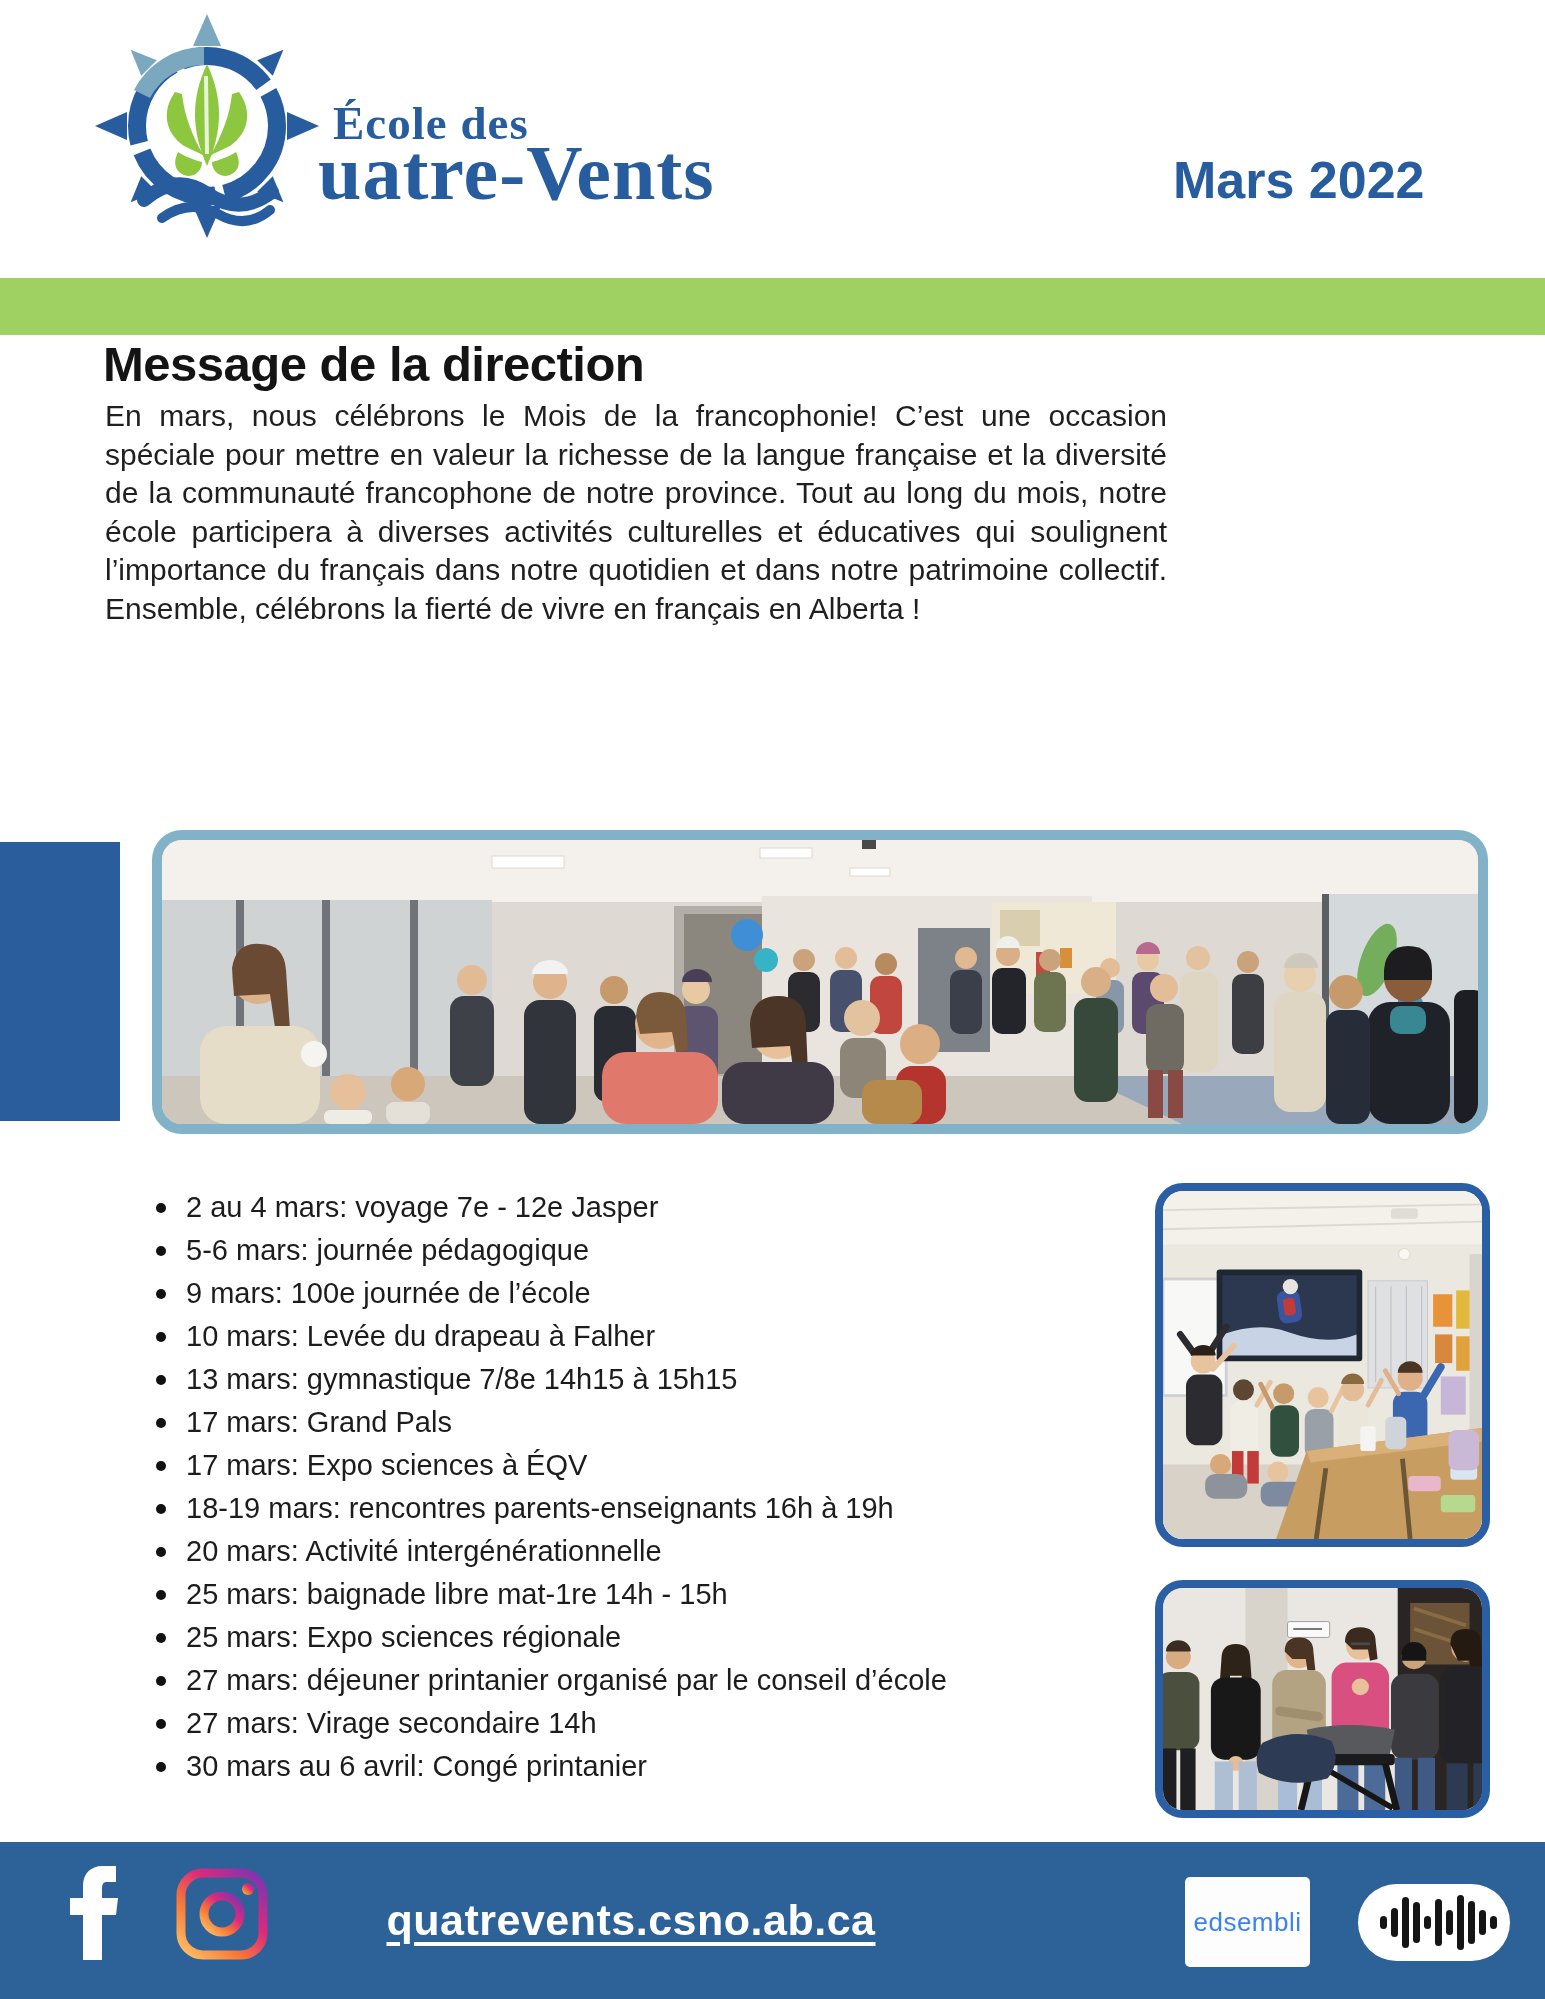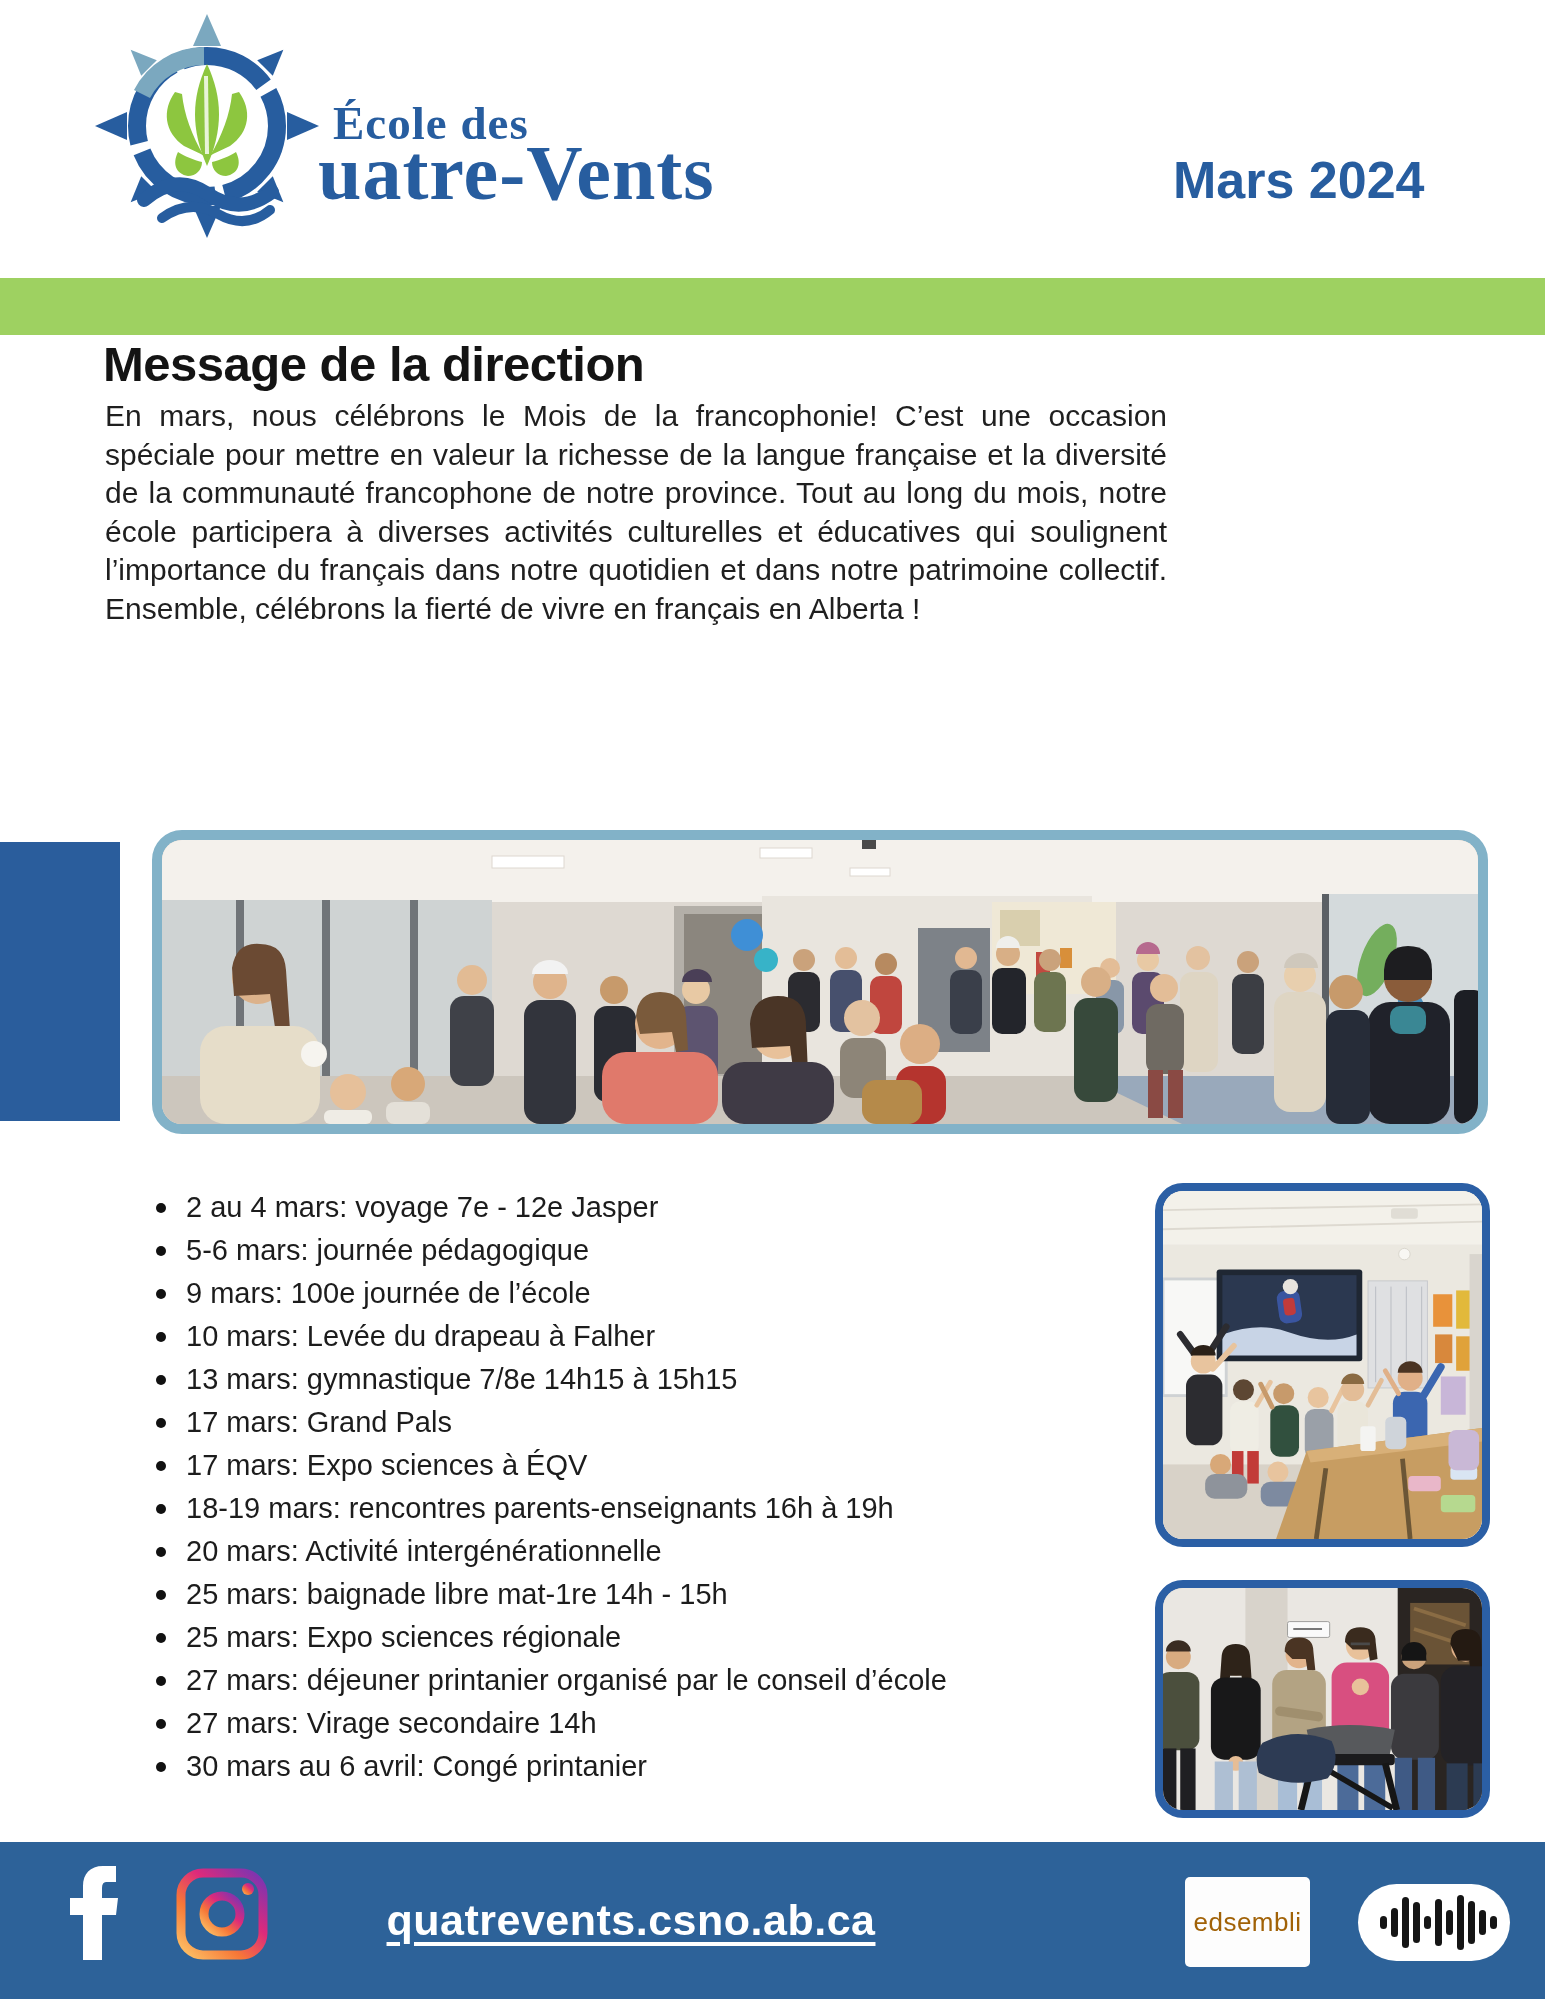--- a/index.html
+++ b/index.html
@@ -30,21 +30,21 @@
   .h2{left:106px;top:1130px;font-size:41px;font-weight:900;font-style:italic;color:#2a5fa8;letter-spacing:-0.5px;}
 
   ul.events{left:152px;top:1186px;width:800px;margin:0;padding:0;list-style:none;}
   ul.events li{position:relative;padding-left:34px;font-size:29px;line-height:43px;color:#1c1c1c;}
   ul.events li::before{content:"";position:absolute;left:4px;top:17px;width:10px;height:10px;border-radius:50%;background:#111;}
 
   .footer{left:0;top:1842px;width:1545px;height:157px;background:#2d6299;}
   .site-link{left:0;top:1896px;width:1262px;text-align:center;font-size:43px;font-weight:800;color:#ffffff;
              text-decoration:underline;text-decoration-thickness:4px;text-underline-offset:7px;letter-spacing:0.5px;cursor:pointer;}
   .edsembli-box{left:1185px;top:1877px;width:125px;height:90px;background:#fdfdfd;border-radius:5px;
-                display:flex;align-items:center;justify-content:center;font-size:26px;color:#a16207;letter-spacing:0.5px;}
+                display:flex;align-items:center;justify-content:center;font-size:26px;color:#3b82f6;letter-spacing:0.5px;}
   .wave-box{left:1358px;top:1884px;width:152px;height:77px;background:#ffffff;border-radius:39px;
             display:flex;align-items:center;justify-content:center;}
 </style>
 </head>
 <body>
 
 <div id="page">
 
   <div class="abs" style="left:92px;top:14px;width:230px;height:225px;">
     <svg viewBox="0 0 230 225">
@@ -81,21 +81,21 @@
         <path d="M147,78 C160,96 158,118 138,132 C126,138 120,140 118,142 C130,122 138,100 140,80 Z" fill="#8dc63f"></path>
         <path d="M86,138 C80,150 84,160 96,162 C104,162 110,156 110,148 C102,146 92,142 86,138 Z" fill="#8dc63f"></path>
         <path d="M144,138 C150,150 146,160 134,162 C126,162 120,156 120,148 C128,146 138,142 144,138 Z" fill="#8dc63f"></path>
         <path d="M52,186 Q 84,158 116,180 T 180,178" fill="none" stroke="#275d9f" stroke-width="14" stroke-linecap="round"></path>
         <path d="M70,204 Q 98,184 126,200 T 178,196" fill="none" stroke="#275d9f" stroke-width="10" stroke-linecap="round"></path>
       </g>
     </svg>
   </div>
   <div class="abs logo-text1" style="left:333px;top:88px;">École des</div>
   <div class="abs logo-text2" style="left:318px;top:128px;">uatre-Vents</div>
-  <div class="abs issue-date" style="left:1173px;top:150px;">Mars 2024</div>
+  <div class="abs issue-date" style="left:1173px;top:150px;">Mars 2022</div>
 
   <div class="abs green-bar"></div>
 
   <div class="abs h1">Message de la direction</div>
   <div class="abs body-par par1">En mars, nous célébrons le Mois de la francophonie! C’est une occasion spéciale pour mettre en valeur la richesse de la langue française et la diversité de la communauté francophone de notre province. Tout au long du mois, notre école participera à diverses activités culturelles et éducatives qui soulignent l’importance du français dans notre quotidien et dans notre patrimoine collectif. Ensemble, célébrons la fierté de vivre en français en Alberta !</div>
 
   <div class="abs left-block"></div>
 
   <div class="abs photo-frame wide-frame">
     <svg viewBox="0 0 1316 284" preserveAspectRatio="none">

